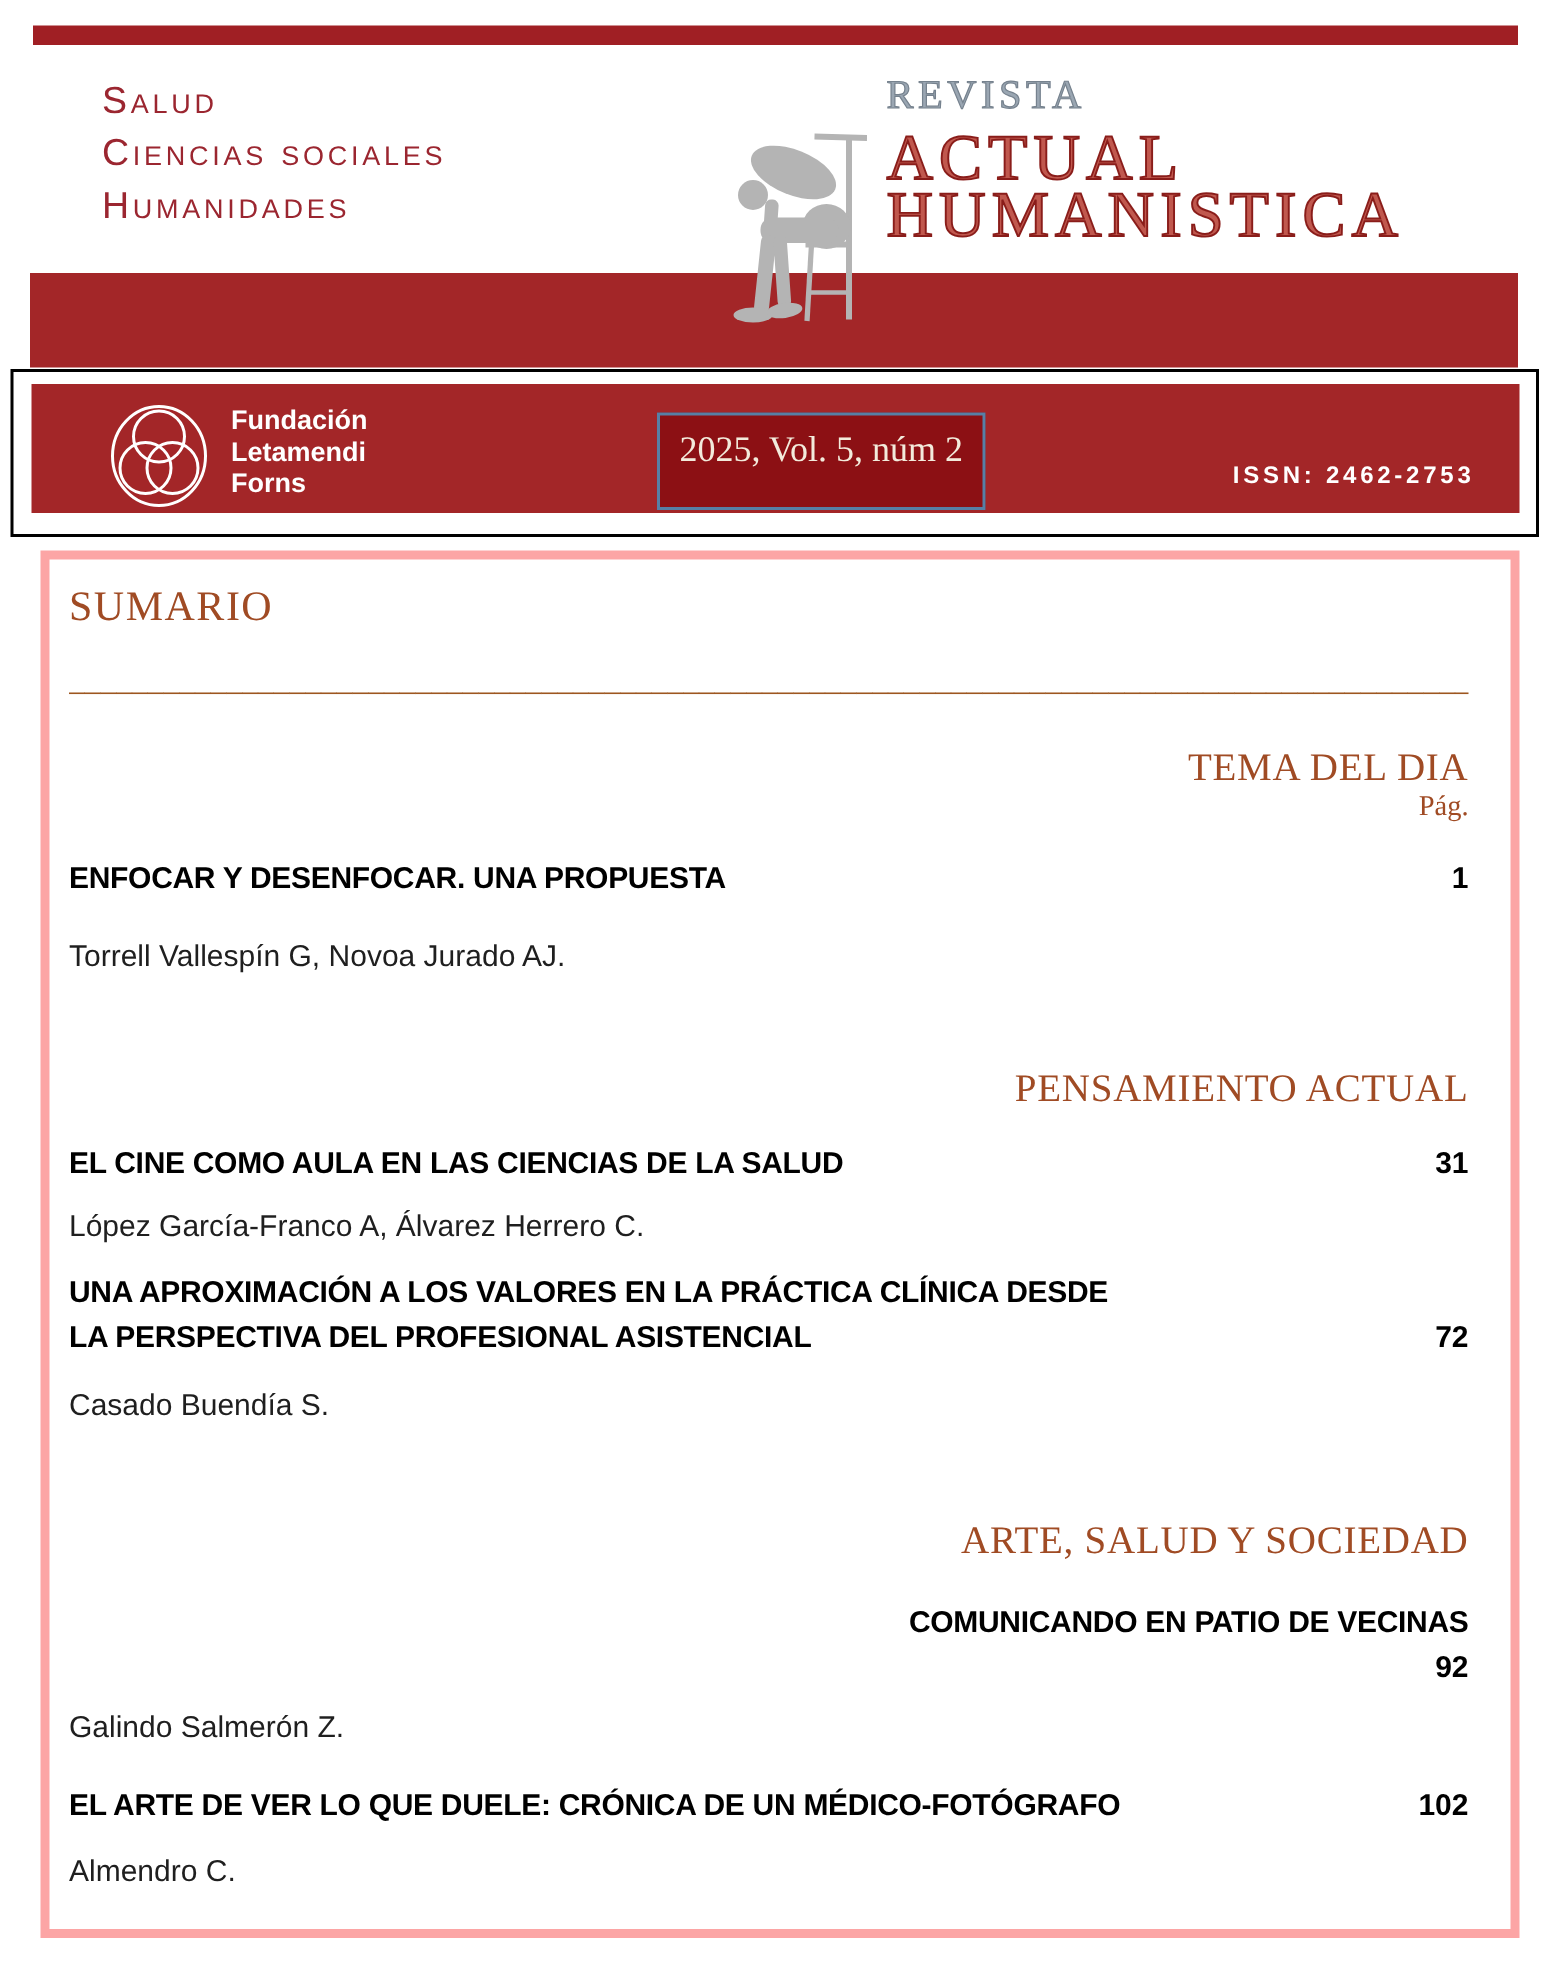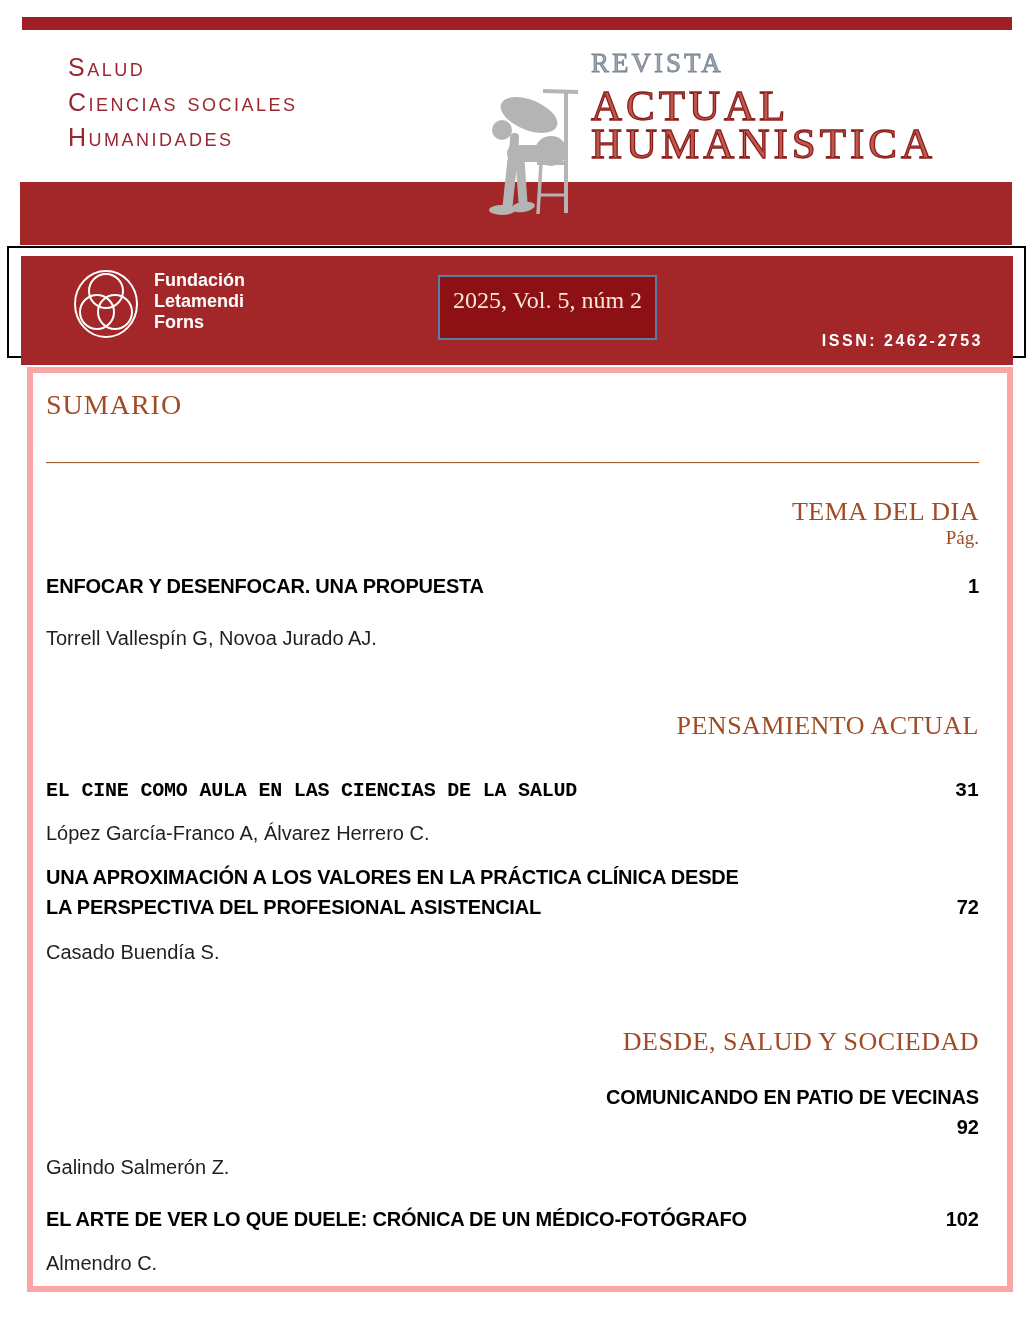--- a/index.html
+++ b/index.html
@@ -20,21 +20,21 @@
               -webkit-text-stroke:1.3px #8a1d1a;}
   .mast-title.first{margin-top:8px;}
 
   
   .thinker{position:absolute;left:485px;top:83px;width:93px;height:133px;z-index:3;}
 
   
   .band1{position:absolute;left:20px;top:182px;width:992px;height:63px;background:#A32628;}
   .band-box{position:absolute;left:7px;top:246px;width:1015px;height:108px;
             border:2px solid #000;background:#fff;}
-  .band2{position:absolute;left:12px;top:8px;width:992px;height:109px;background:#A32628;}
+  .band2{position:absolute;left:12px;top:8px;width:992px;height:86px;background:#A32628;}
 
   .foundation-logo{position:absolute;left:52px;top:13px;width:66px;height:70px;}
   .foundation-text{position:absolute;left:133px;top:14px;color:#fff;font-size:18px;
                    font-weight:700;line-height:21px;}
 
   .volbox{position:absolute;left:417px;top:19px;width:219px;height:65px;background:#8C1014;
           border:2px solid #577FA5;box-sizing:border-box;display:flex;align-items:center;
           justify-content:center;padding-bottom:14px;}
   .volbox-text{font-family:"Liberation Serif", serif;font-size:24px;color:#F3EBDC;}
 
@@ -55,21 +55,21 @@
   .pag{font-family:"Liberation Serif", serif;font-size:19px;color:#A04B24;}
   .art-row{display:flex;justify-content:space-between;align-items:flex-end;}
   .art-title{font-weight:700;font-size:20px;color:#000;line-height:30px;letter-spacing:-0.2px;}
   .page-no{width:60px;text-align:right;font-weight:700;font-size:20px;color:#000;line-height:30px;}
   .authors{font-size:20px;color:#1f1f1f;line-height:26px;}
 
   .mt-tema{margin-top:26px;}
   .mt-row1{margin-top:22px;}
   .mt-auth1{margin-top:24px;}
   .mt-sec2{margin-top:60px;}
-  .mt-row2{margin-top:35px;font-family:Liberation Mono, monospace;}
+  .mt-row2{margin-top:20px;}
   .mt-auth2{margin-top:14px;}
   .mt-row3{margin-top:16px;}
   .mt-auth3{margin-top:17px;}
   .mt-sec3{margin-top:62px;}
   .mt-row4{margin-top:25px;flex-direction:column;}
   .mt-auth4{margin-top:12px;}
   .mt-row5{margin-top:24px;}
   .mt-auth5{margin-top:16px;}
 </style>
 </head>
@@ -170,21 +170,21 @@
     <div class="art-row mt-row3">
       <div class="art-title">
         <div>UNA APROXIMACIÓN A LOS VALORES EN LA PRÁCTICA CLÍNICA DESDE</div>
         <div>LA PERSPECTIVA DEL PROFESIONAL ASISTENCIAL</div>
       </div>
       <div class="page-no">72</div>
     </div>
     <div class="authors mt-auth3">Casado Buendía S.</div>
 
     <div class="section-row mt-sec3">
-      <div class="section-heading">DESDE, SALUD Y SOCIEDAD</div>
+      <div class="section-heading">ARTE, SALUD Y SOCIEDAD</div>
     </div>
 
     <div class="art-row mt-row4">
       <div class="art-title">COMUNICANDO EN PATIO DE VECINAS</div>
       <div class="page-no">92</div>
     </div>
     <div class="authors mt-auth4">Galindo Salmerón Z.</div>
 
     <div class="art-row mt-row5">
       <div class="art-title">EL ARTE DE VER LO QUE DUELE: CRÓNICA DE UN MÉDICO-FOTÓGRAFO</div>

